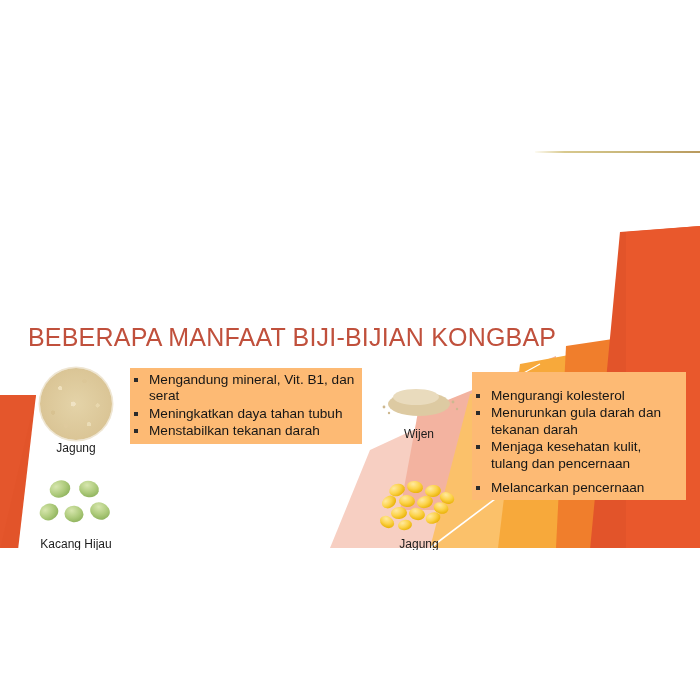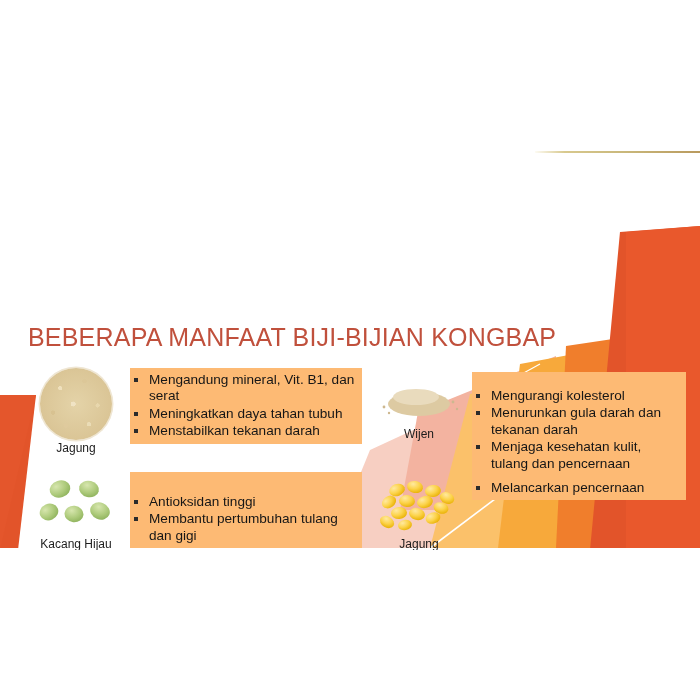--- a/index.html
+++ b/index.html
@@ -146,26 +146,20 @@
                 </radialGradient>
               </defs>
               <ellipse cx="23" cy="13" rx="10.5" ry="8.5" fill="url(#mg)" transform="rotate(-18 23 13)"></ellipse>
               <ellipse cx="52" cy="13" rx="10" ry="8.2" fill="url(#mg)" transform="rotate(14 52 13)"></ellipse>
               <ellipse cx="12" cy="36" rx="9.5" ry="8.2" fill="url(#mg)" transform="rotate(-24 12 36)"></ellipse>
               <ellipse cx="37" cy="38" rx="9.5" ry="8.2" fill="url(#mg)" transform="rotate(6 37 38)"></ellipse>
               <ellipse cx="63" cy="35" rx="10" ry="8.4" fill="url(#mg)" transform="rotate(22 63 35)"></ellipse>
             </svg>
           </div>
           <div class="caption">Kacang Hijau</div>
-        </div>
-        <div class="bullets" style="padding-top:22px;">
-          <ul>
-            <li>Antioksidan tinggi</li>
-            <li>Membantu pertumbuhan tulang dan gigi</li>
-          </ul>
         </div>
       </div>
 
     </div>
 
     <div class="col col-right">
 
       <div class="item" style="height:100px;">
         <div class="thumb-wrap" style="width:106px;flex:0 0 106px;padding-top:8px;">
           <div class="thumb">

